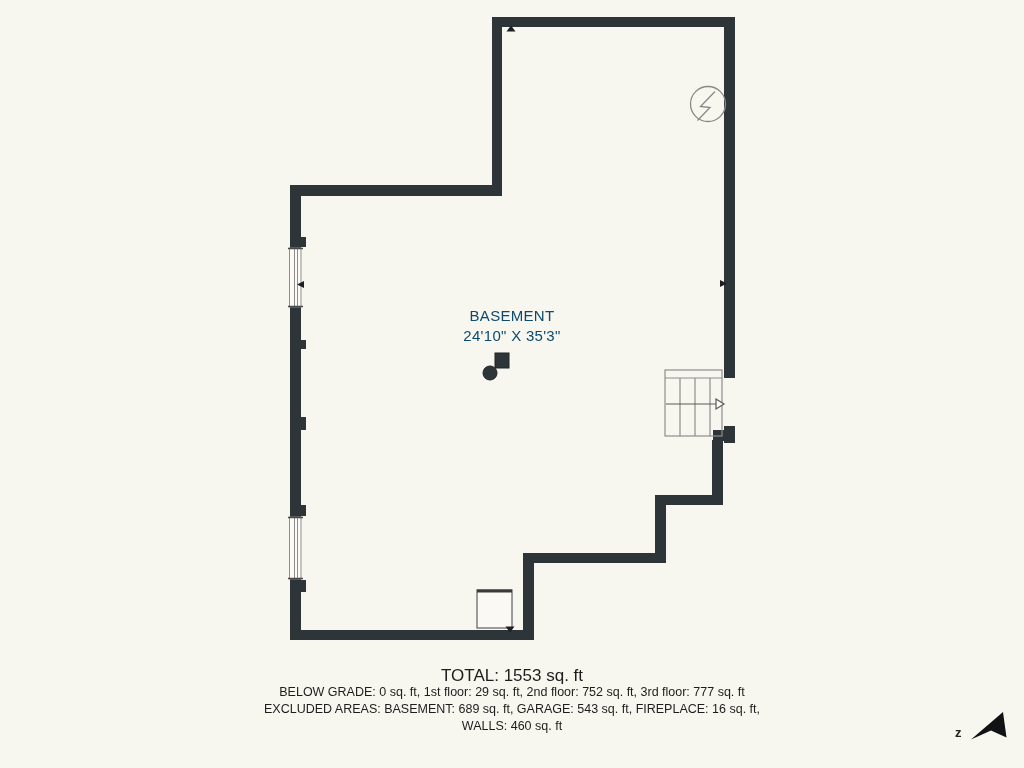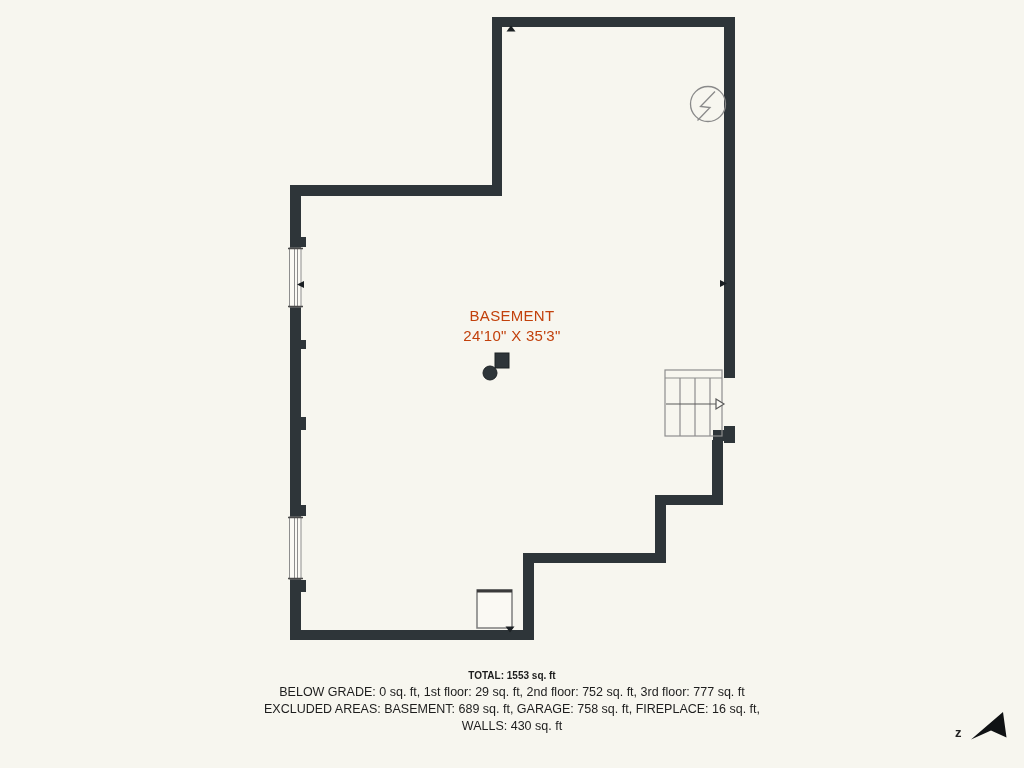--- a/index.html
+++ b/index.html
@@ -12,33 +12,33 @@
     width: 1024px;
     height: 768px;
     background: #f7f6ef;
     overflow: hidden;
   }
   #plan-svg { position: absolute; left: 0; top: 0; }
   .abs { position: absolute; }
   .room-label {
     left: 392px; top: 306px; width: 240px;
     text-align: center;
-    color: #c2410c;
+    color: #0c4a6e;
     font-size: 15px;
     line-height: 20px;
     letter-spacing: 0.3px;
   }
   .summary {
     left: 212px; top: 667px; width: 600px;
     text-align: center;
     color: #1d1d1d;
     font-size: 12.5px;
     line-height: 17px;
   }
-  .summary .total { font-weight: bold; font-size: 10px; }
+  .summary .total { font-weight: normal; font-size: 17px; }
   .compass-label {
     left: 955px; top: 725px;
     color: #222;
     font-size: 13px;
     font-weight: bold;
   }
 </style>
 </head>
 <body>
 
@@ -135,19 +135,19 @@
   </svg>
 
   <div class="abs room-label">
     <div>BASEMENT</div>
     <div>24'10" X 35'3"</div>
   </div>
 
   <div class="abs summary">
     <div class="total">TOTAL: 1553 sq. ft</div>
     <div>BELOW GRADE: 0 sq. ft, 1st floor: 29 sq. ft, 2nd floor: 752 sq. ft, 3rd floor: 777 sq. ft</div>
-    <div>EXCLUDED AREAS: BASEMENT: 689 sq. ft, GARAGE: 758 sq. ft, FIREPLACE: 16 sq. ft,</div>
-    <div>WALLS: 430 sq. ft</div>
+    <div>EXCLUDED AREAS: BASEMENT: 689 sq. ft, GARAGE: 543 sq. ft, FIREPLACE: 16 sq. ft,</div>
+    <div>WALLS: 460 sq. ft</div>
   </div>
 
   <div class="abs compass-label">z</div>
 
 </div>
 
 </body></html>

